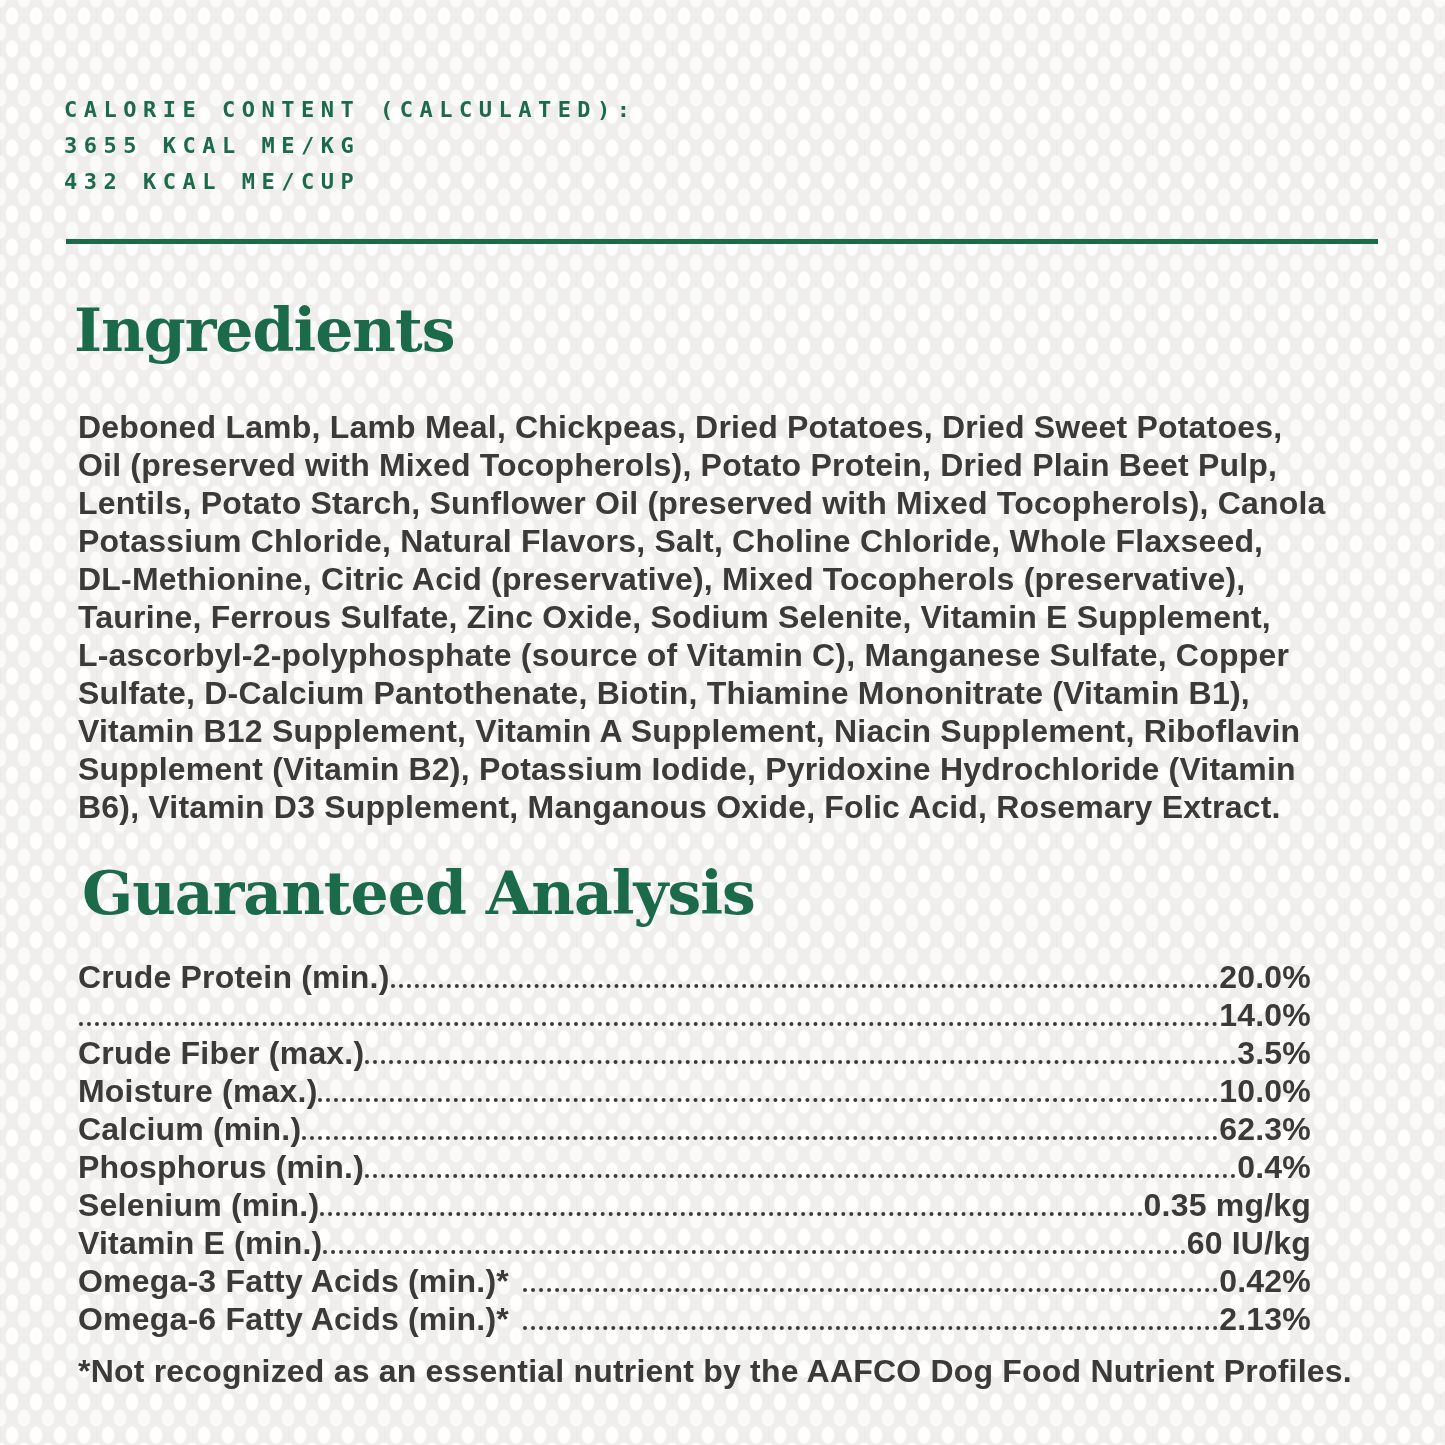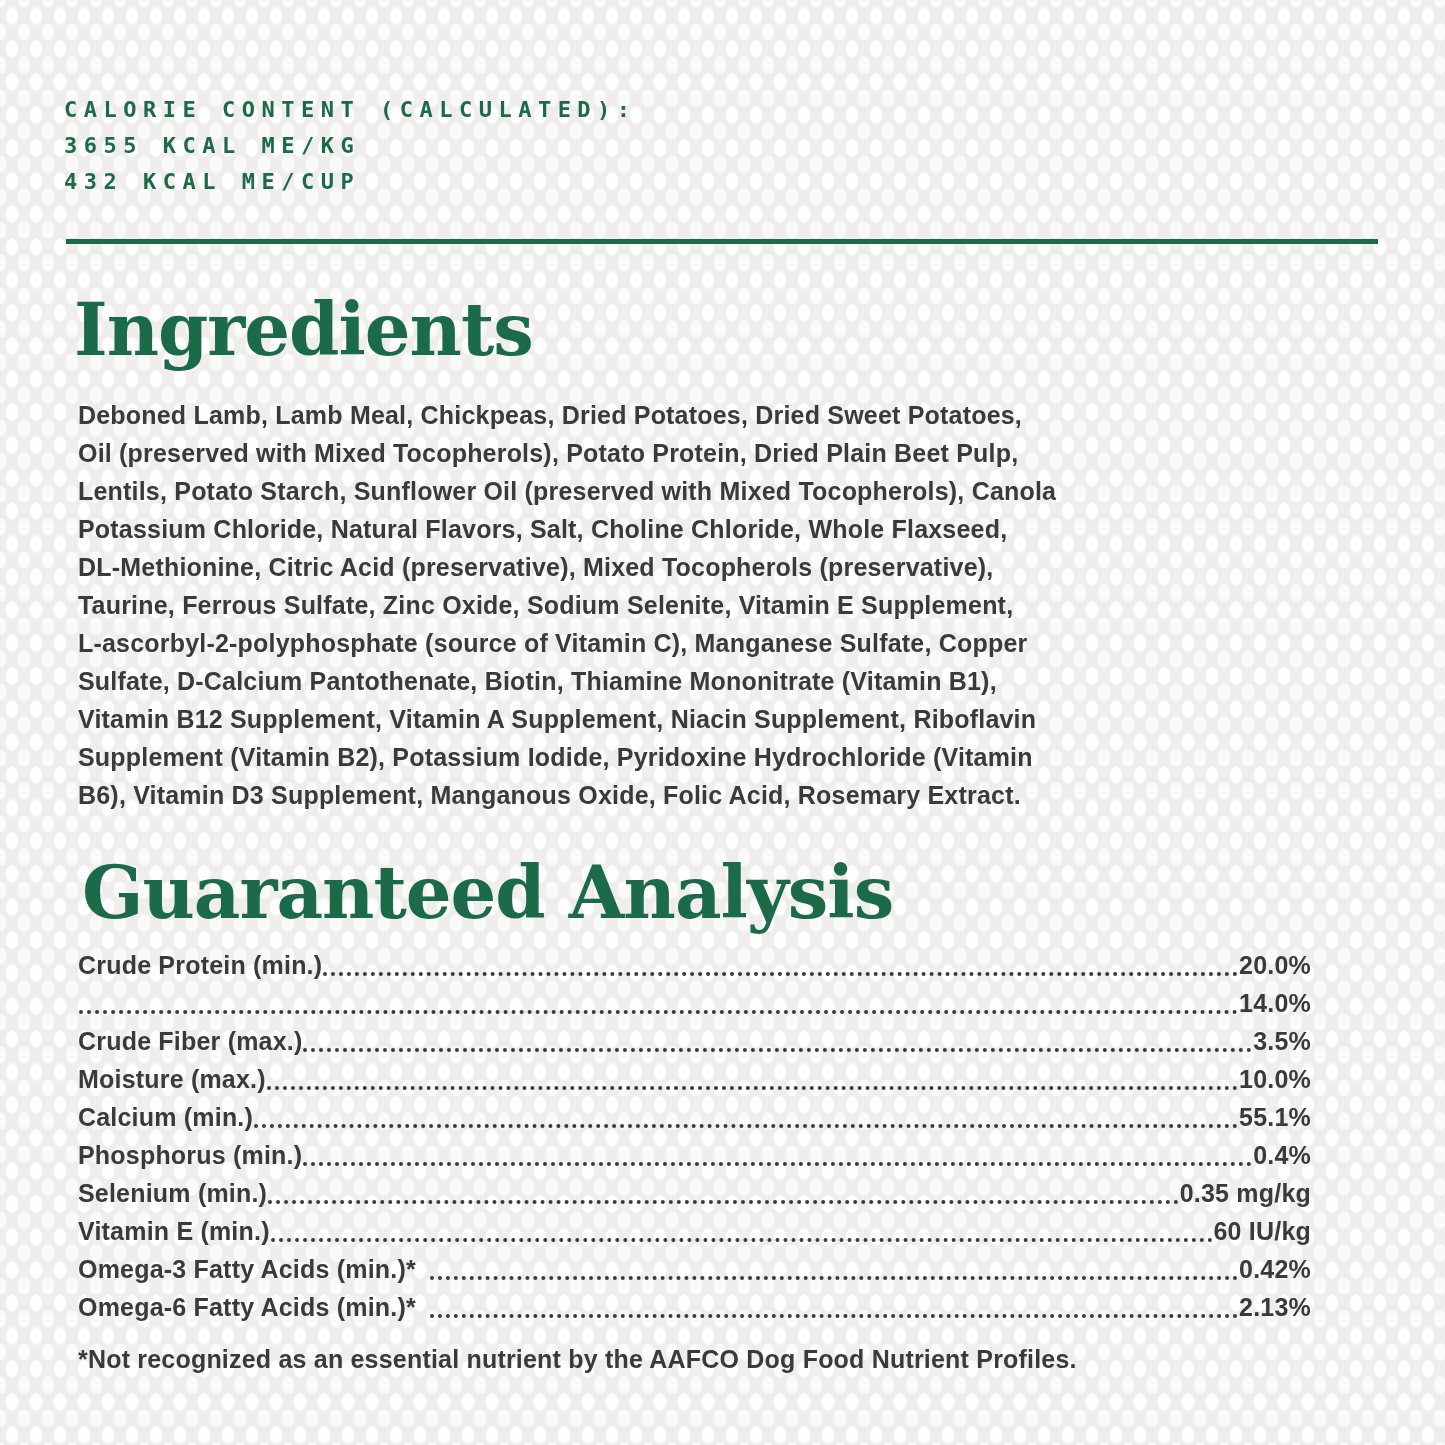--- a/index.html
+++ b/index.html
@@ -42,35 +42,36 @@
     width: 1312px;
     height: 5px;
     background: var(--green);
   }
 
   .h-serif {
     position: absolute;
     margin: 0;
     font-family: "DejaVu Serif", serif;
     font-weight: 700;
-    font-size: 72px;
+    font-size: 60px;
     line-height: 92px;
     letter-spacing: -1px;
     color: var(--green);
     white-space: nowrap;
   }
   #h-ingredients { top: 284px; left: 74px; }
   #h-analysis    { top: 847px; left: 82px; }
 
   .body-copy {
     font-weight: 700;
-    font-size: 25px;
+    font-size: 32px;
     line-height: 38px;
     letter-spacing: 0.2px;
     color: var(--text);
+    margin-top: 12px;
   }
 
   .ingredients-text {
     position: absolute;
     top: 396px;
     left: 78px;
     width: 1330px;
   }
   .ingredients-text .ing-line { white-space: nowrap; }
 
@@ -151,21 +152,21 @@
         <span class="ga-value">3.5%</span>
       </div>
       <div class="ga-row">
         <span class="ga-label">Moisture (max.)</span>
         <span class="ga-leader"></span>
         <span class="ga-value">10.0%</span>
       </div>
       <div class="ga-row">
         <span class="ga-label">Calcium (min.)</span>
         <span class="ga-leader"></span>
-        <span class="ga-value">55.1%</span>
+        <span class="ga-value">62.3%</span>
       </div>
       <div class="ga-row">
         <span class="ga-label">Phosphorus (min.)</span>
         <span class="ga-leader"></span>
         <span class="ga-value">0.4%</span>
       </div>
       <div class="ga-row">
         <span class="ga-label">Selenium (min.)</span>
         <span class="ga-leader"></span>
         <span class="ga-value">0.35 mg/kg</span>

